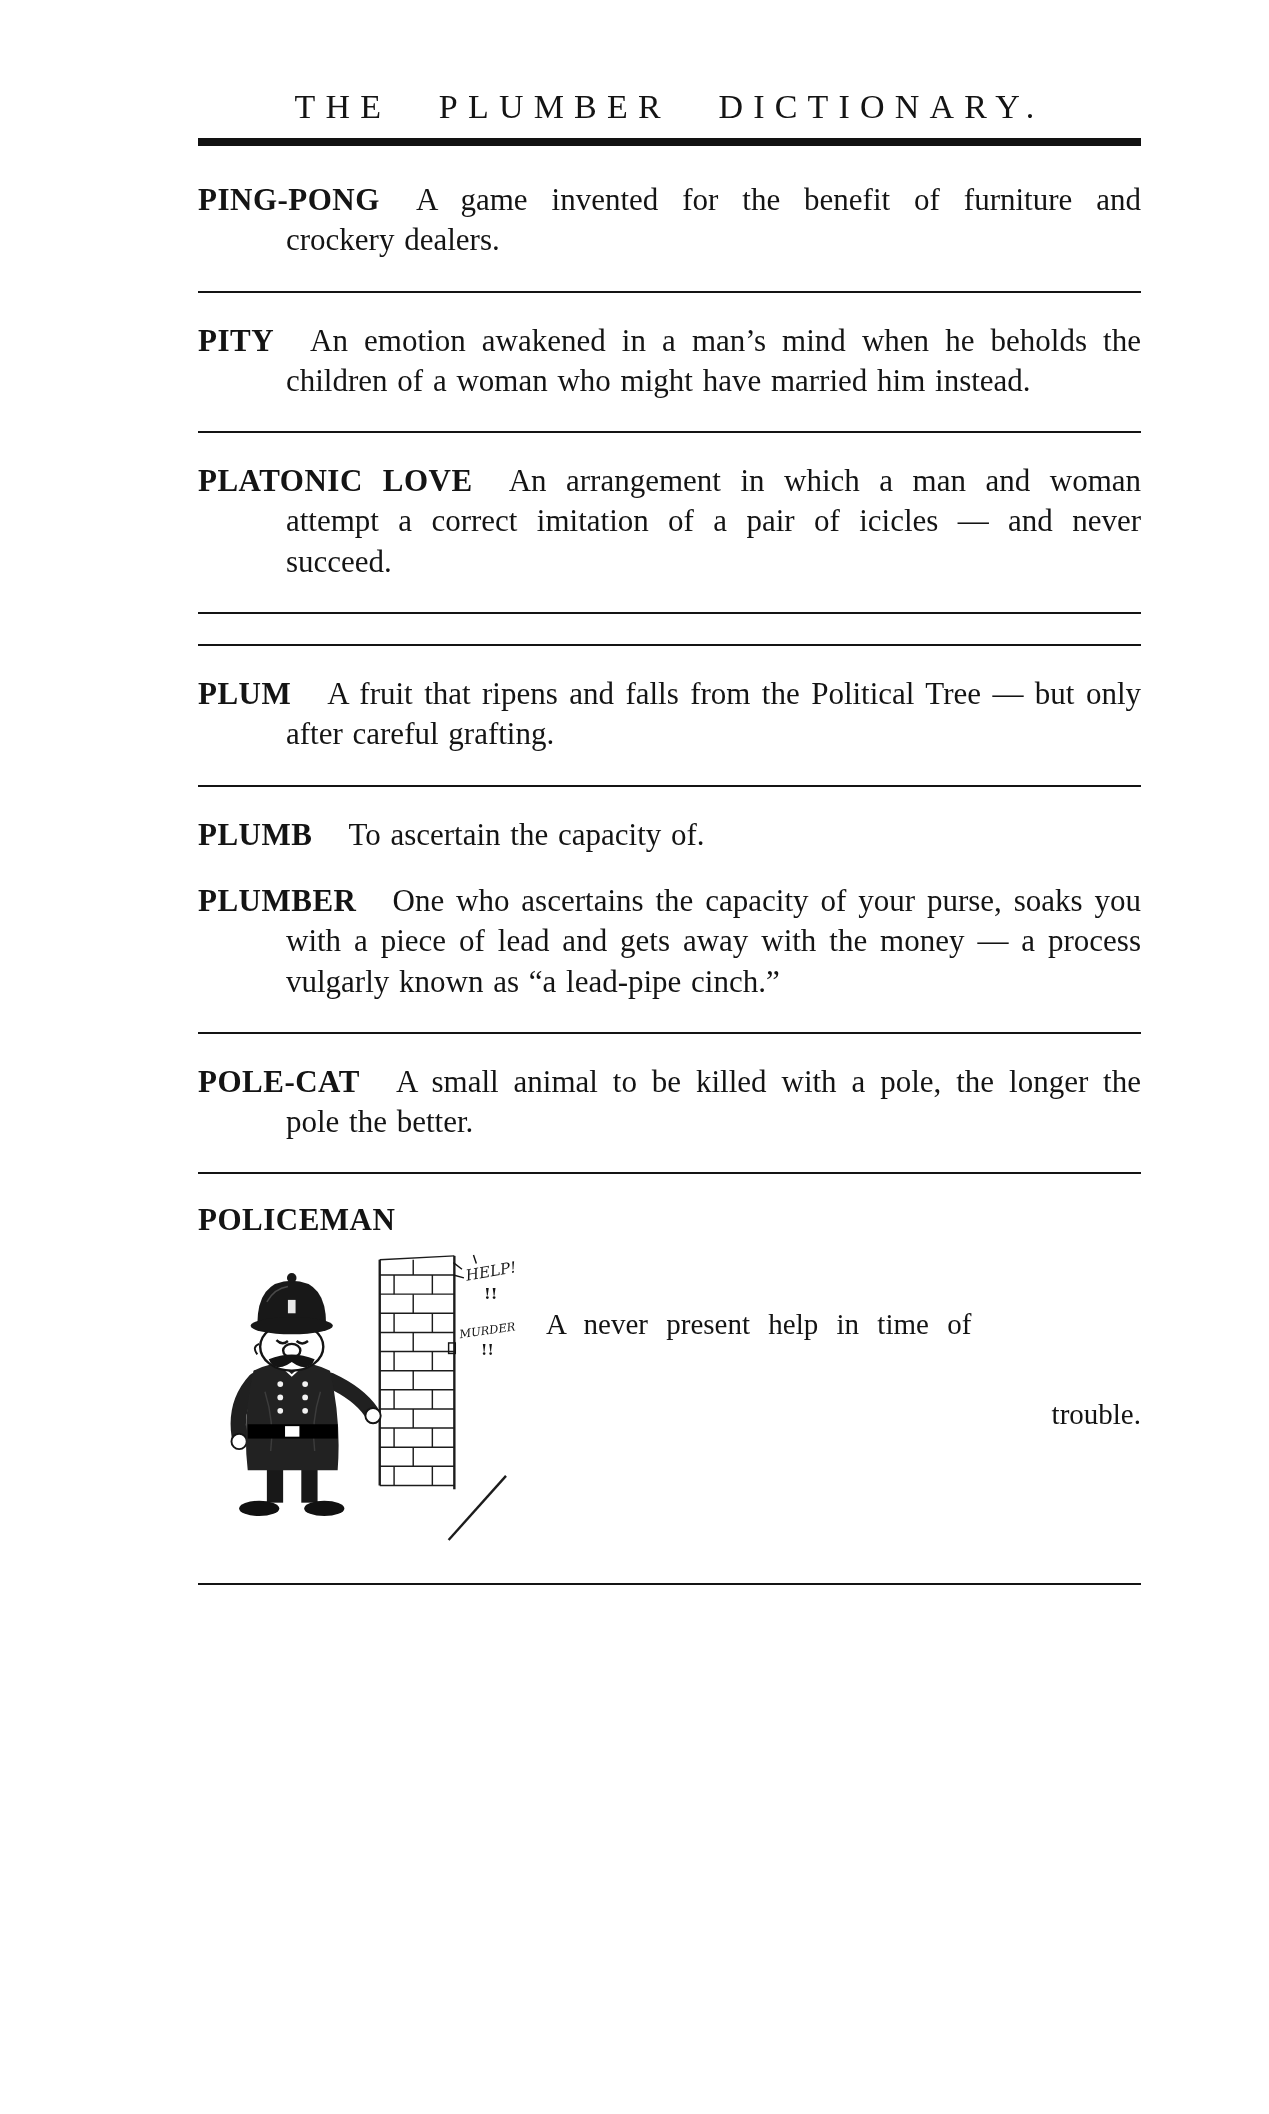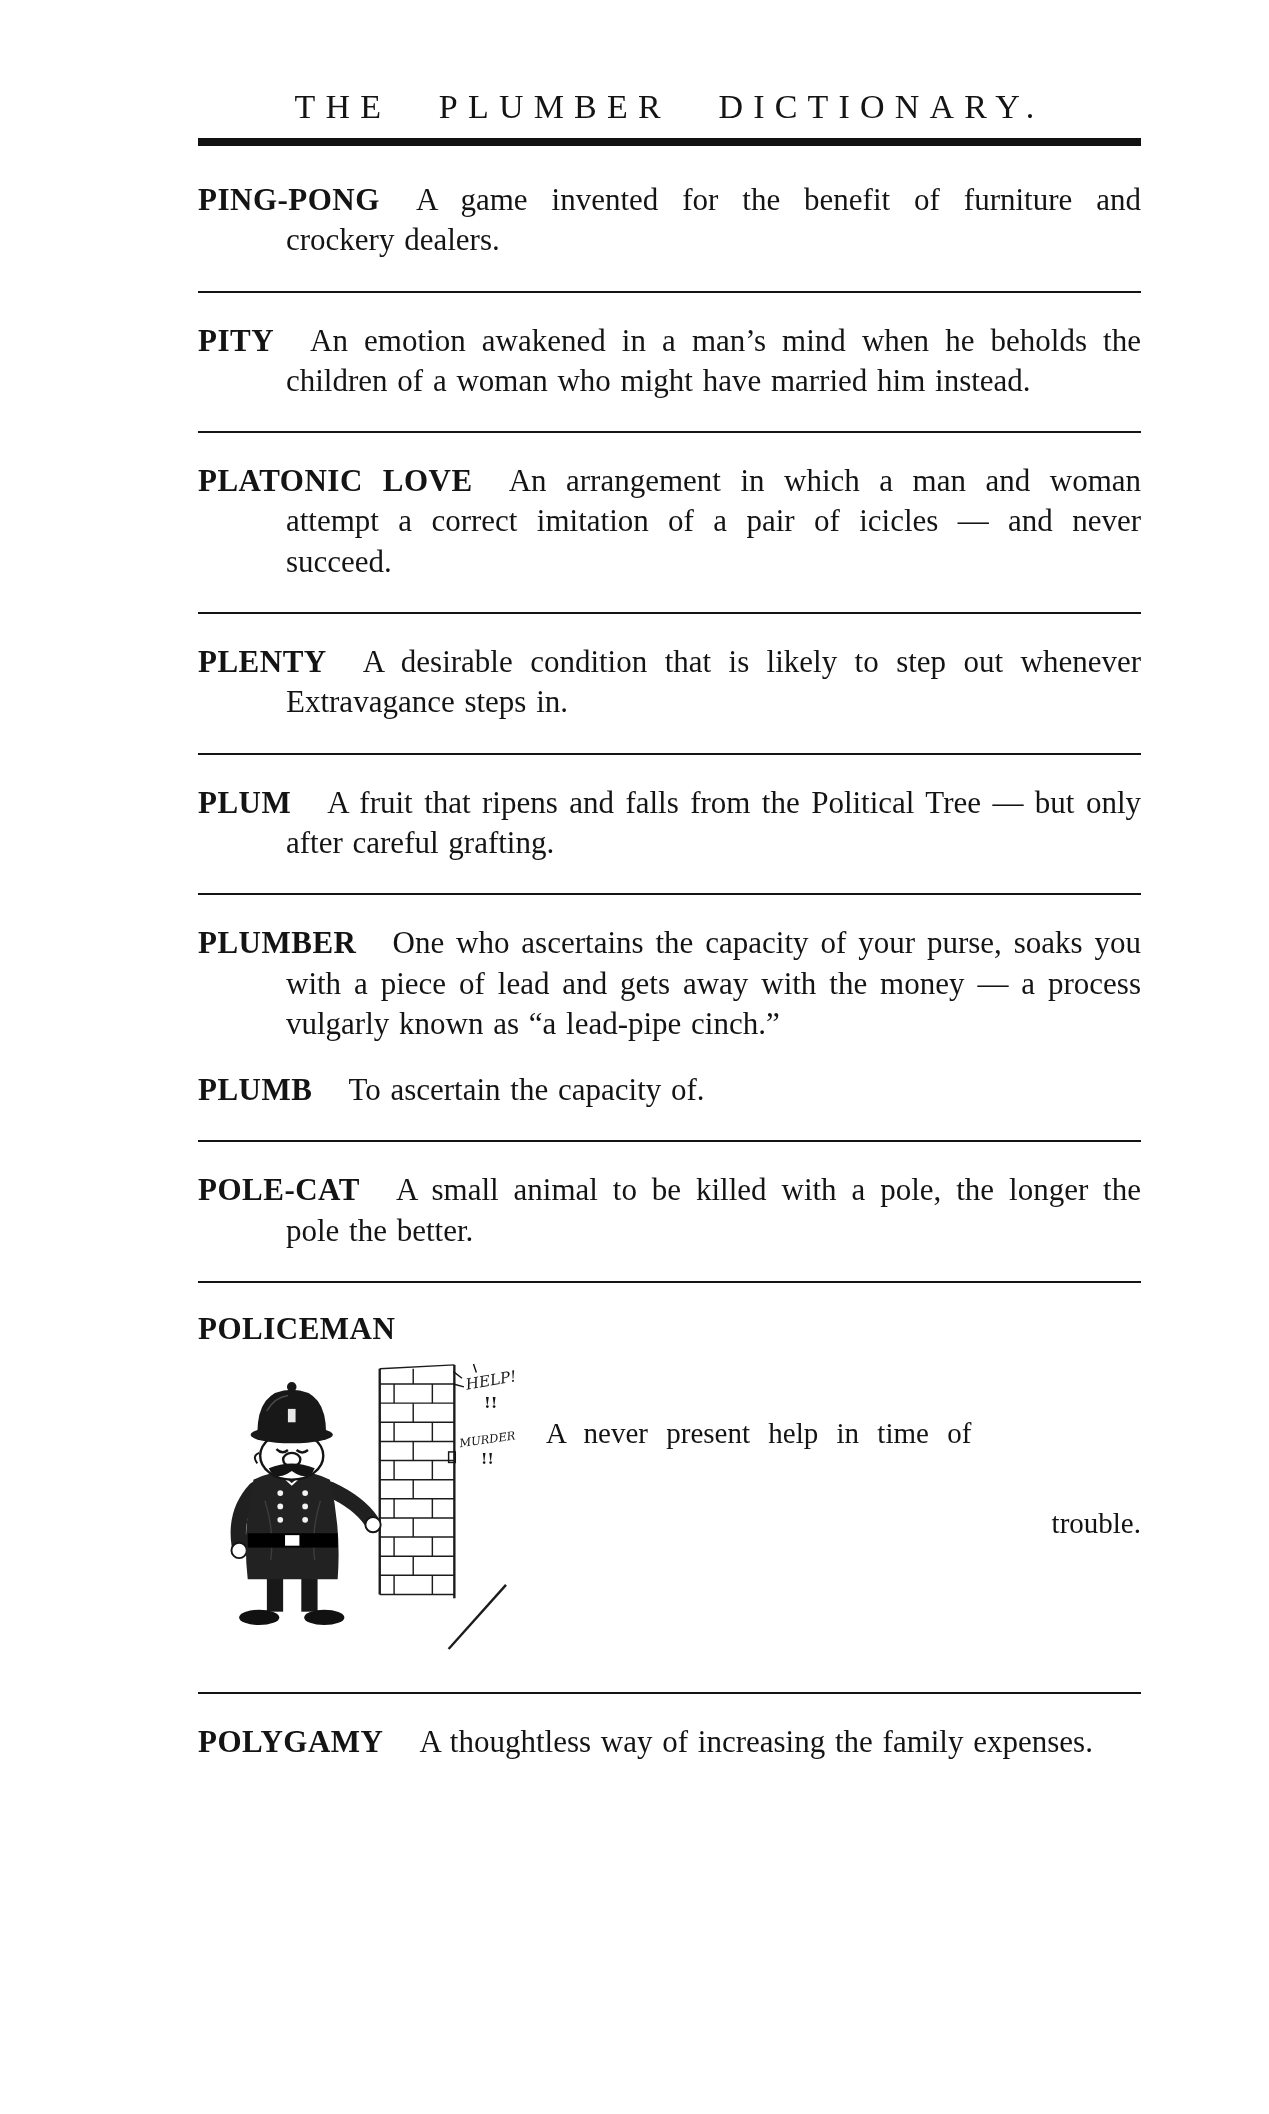--- a/index.html
+++ b/index.html
@@ -97,36 +97,33 @@
     <p class="entry">
       <span class="term">PITY</span><span class="def">An emotion awakened in a man’s mind when he beholds the children of a woman who might have married him instead.</span>
     </p>
     <hr class="rule">
 
     <p class="entry">
       <span class="term">PLATONIC LOVE</span><span class="def">An arrangement in which a man and woman attempt a correct imitation of a pair of icicles — and never succeed.</span>
     </p>
     <hr class="rule">
 
-    <p class="entry">
-      <span class="term">PLENTY</span><span class="def">A desirable condition that is likely to step out whenever Extravagance steps in.</span>
-    </p>
     <hr class="rule">
 
     <p class="entry">
       <span class="term">PLUM</span><span class="def">A fruit that ripens and falls from the Political Tree — but only after careful grafting.</span>
     </p>
     <hr class="rule">
 
     <p class="entry">
+      <span class="term">PLUMB</span><span class="def">To ascertain the capacity of.</span>
+    </p>
+
+    <p class="entry">
       <span class="term">PLUMBER</span><span class="def">One who ascertains the capacity of your purse, soaks you with a piece of lead and gets away with the money — a process vulgarly known as “a lead-pipe cinch.”</span>
-    </p>
-
-    <p class="entry">
-      <span class="term">PLUMB</span><span class="def">To ascertain the capacity of.</span>
     </p>
     <hr class="rule">
 
     <p class="entry">
       <span class="term">POLE-CAT</span><span class="def">A small animal to be killed with a pole, the longer the pole the better.</span>
     </p>
     <hr class="rule">
 
     <section class="policeman-section">
       <p class="policeman-term-line">
@@ -197,18 +194,15 @@
           </svg>
         </div>
         <div class="policeman-def">
           <div class="line1">A never present help in time of</div>
           <div class="line2">trouble.</div>
         </div>
       </div>
     </section>
     <hr class="rule">
 
-    <p class="entry small-indent">
-      <span class="term">POLYGAMY</span><span class="def">A thoughtless way of increasing the family expenses.</span>
-    </p>
 
   </main>
 </div>
 
 </body></html>

